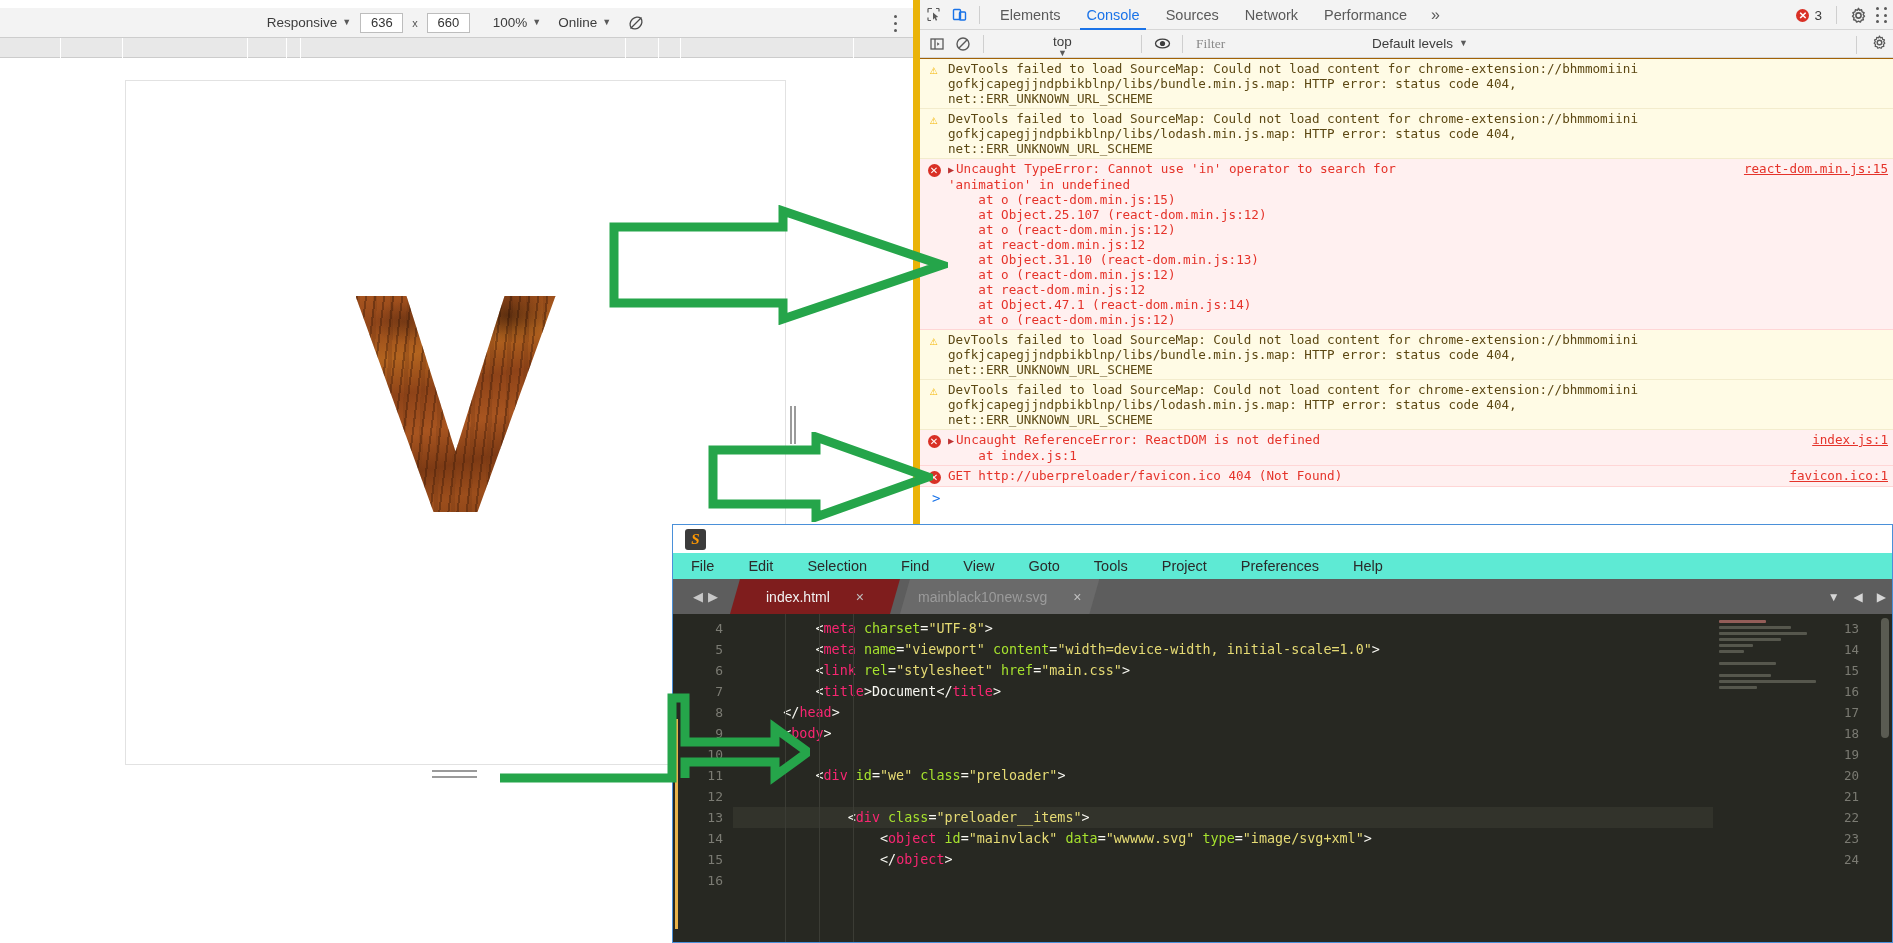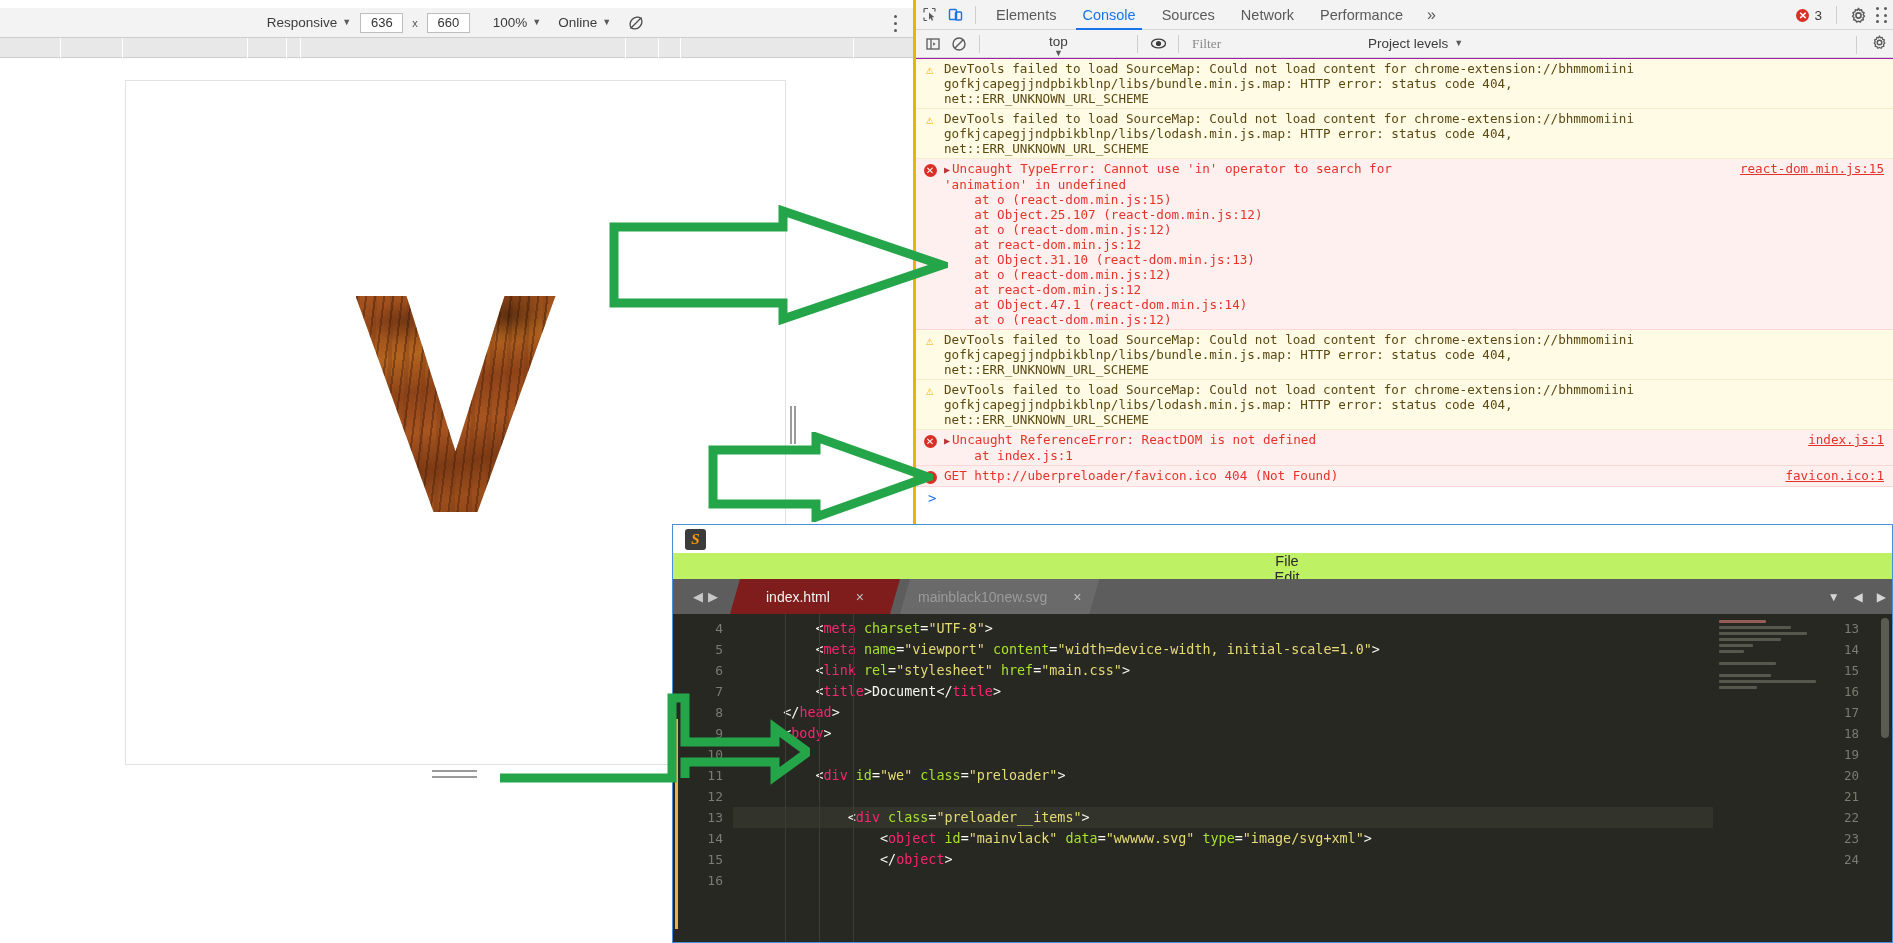--- a/index.html
+++ b/index.html
@@ -72,21 +72,21 @@
 
   
   .pane-grip {
     position: absolute; left: 790px; top: 398px; width: 8px; height: 38px;
   }
   .pane-grip i { position: absolute; top: 0; width: 2px; height: 38px; background: #9b9b9b; }
 
   
   .devtools {
     position: absolute; left: 913px; top: 0; width: 980px; height: 943px;
-    background: #a21caf; border-left: 3px solid #eab308;
+    background: #a16207; border-left: 7px solid #eab308;
     font-family: "Liberation Sans", sans-serif;
   }
   .dt-tabbar {
     position: relative; height: 30px; background: #f3f3f3;
     border-bottom: 1px solid #d6d6d6; display: flex; align-items: center;
   }
   .icon-btn { width: 26px; height: 26px; display: flex; align-items: center; justify-content: center; }
   .tabsep { width: 1px; height: 18px; background: #cfcfcf; margin: 0 7px; }
   .tabs { display: flex; align-items: center; height: 30px; }
   .tab {
@@ -159,22 +159,22 @@
     background: #fff; border: 1px solid #4a90d9; overflow: hidden;
   }
   .st-titlebar { height: 28px; background: #fff; display: flex; align-items: center; padding-left: 12px; }
   .st-logo {
     width: 21px; height: 21px; background: #3b3b3b; border-radius: 3px;
     display: flex; align-items: center; justify-content: center;
     color: #ff9800; font-size: 15px; font-weight: bold; font-style: italic;
     font-family: "Liberation Serif", serif;
   }
   .st-menubar {
-    height: 26px; background: #bef264; display: flex; align-items: center;
-    padding-left: 9px; gap: 0; font-size: 14.5px; color: #2b2b2b; flex-direction: column;
+    height: 26px; background: #5eead4; display: flex; align-items: center;
+    padding-left: 9px; gap: 16px; font-size: 14.5px; color: #2b2b2b;
   }
   .st-menubar span { padding: 0 9px; }
   .st-tabbar {
     height: 35px; background: #5d5d5d; display: flex; align-items: center;
     position: relative; padding-left: 8px;
   }
   .st-navarrows { display: flex; gap: 5px; color: #c8c8c8; font-size: 13px; padding: 0 12px; }
   .st-tab {
     height: 35px; display: flex; align-items: center; gap: 26px;
     padding: 0 18px; font-size: 14px; color: #9b9b9b; background: #6a6a6a;
@@ -367,21 +367,21 @@
       <span class="tabsep"></span>
       <span class="icon-btn">
         <svg width="17" height="17" viewBox="0 0 17 17">
             <ellipse cx="8.5" cy="8.5" rx="7" ry="4.4" fill="none" stroke="#3c3c3c" stroke-width="1.3"></ellipse>
             <circle cx="8.5" cy="8.5" r="2.6" fill="#3c3c3c"></circle>
           </svg>
       </span>
       <span class="tabsep"></span>
       <input class="filter-input" placeholder="Filter" style="">
       <div class="levels">
-        <span>Project levels</span>
+        <span>Default levels</span>
         <span class="caret">▼</span>
       </div>
       <div class="fb-right">
         <span class="tabsep"></span>
         <span>
           <svg width="15" height="15" viewBox="0 0 17 17">
               <circle cx="8.5" cy="8.5" r="2.6" fill="none" stroke="#5a5a5a" stroke-width="1.6"></circle>
               <path d="M8.5 1.3l1 1.9 2.1-.4.5 2.1 2 .7-.9 2 1.3 1.7-1.6 1.4.5 2.1-2.1.4-.9 1.9-1.9-1-1.9 1-.9-1.9-2.1-.4.5-2.1L2.5 9.3l1.3-1.7-.9-2 2-.7L5.4 2.8l2.1.4z" fill="none" stroke="#5a5a5a" stroke-width="1.4" stroke-linejoin="round"></path>
             </svg>
         </span>

